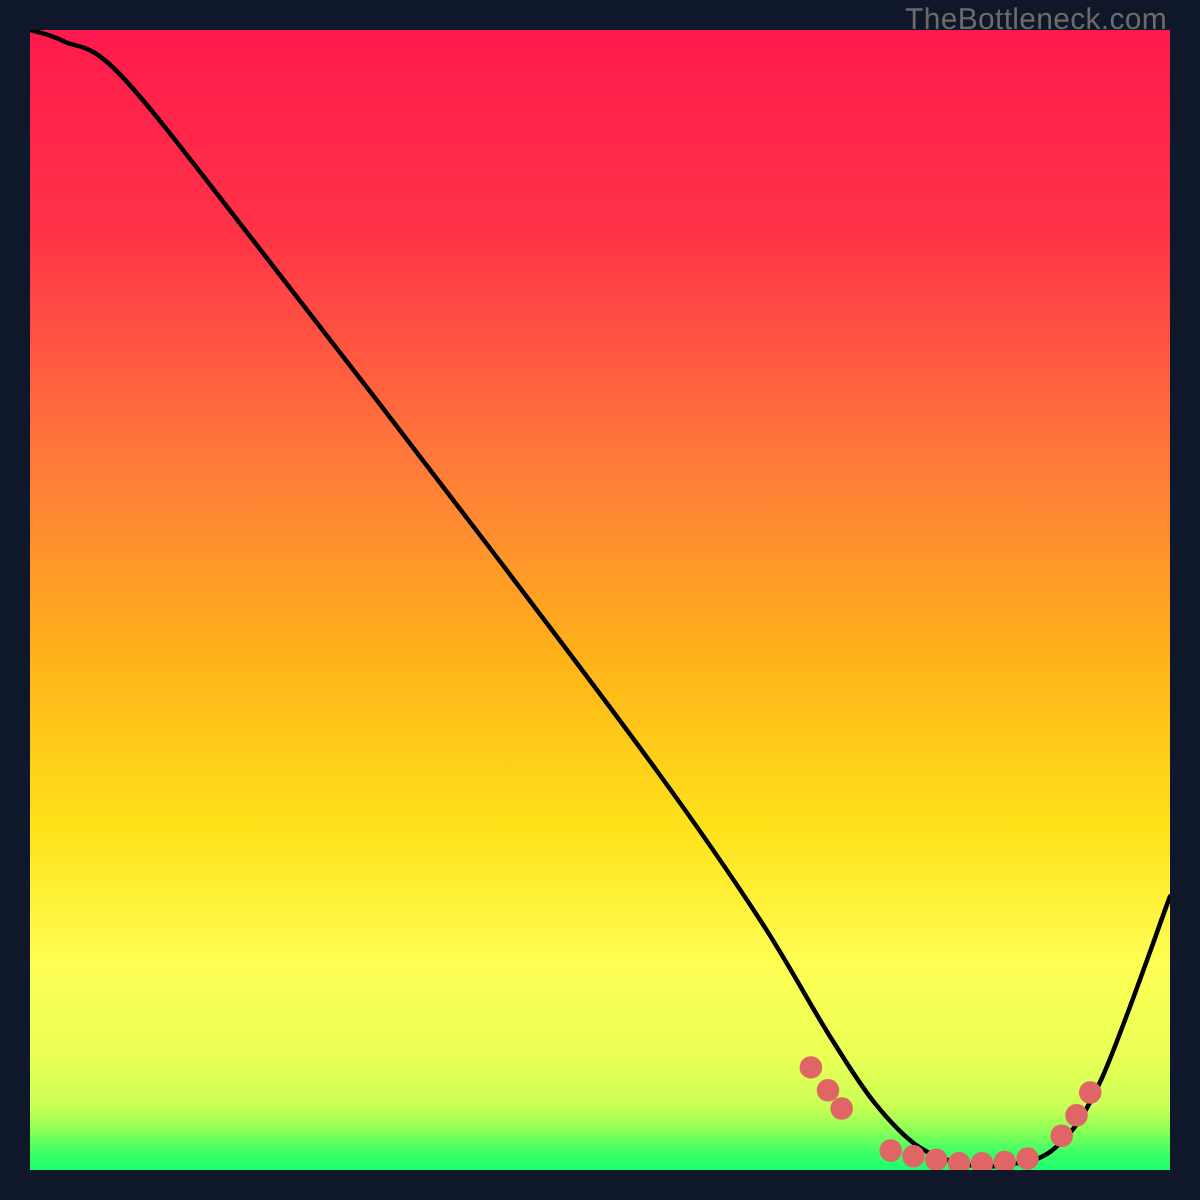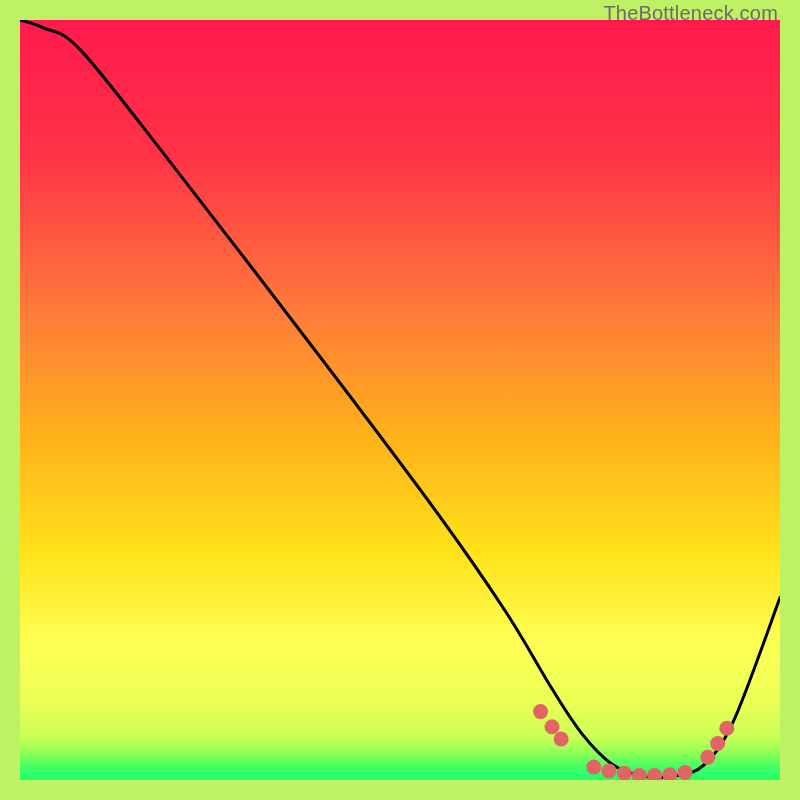--- a/index.html
+++ b/index.html
@@ -9,21 +9,21 @@
     height: 800px;
     background: #000;
     font-family: Arial, Helvetica, sans-serif;
   }
   .frame {
     position: absolute;
     left: 0;
     top: 0;
     width: 800px;
     height: 800px;
-    background: #bef264;
+    background: #0f172a;
   }
   .plot {
     position: absolute;
     left: 20px;
     top: 20px;
     width: 760px;
     height: 760px;
     overflow: hidden;
   }
   .attribution {

